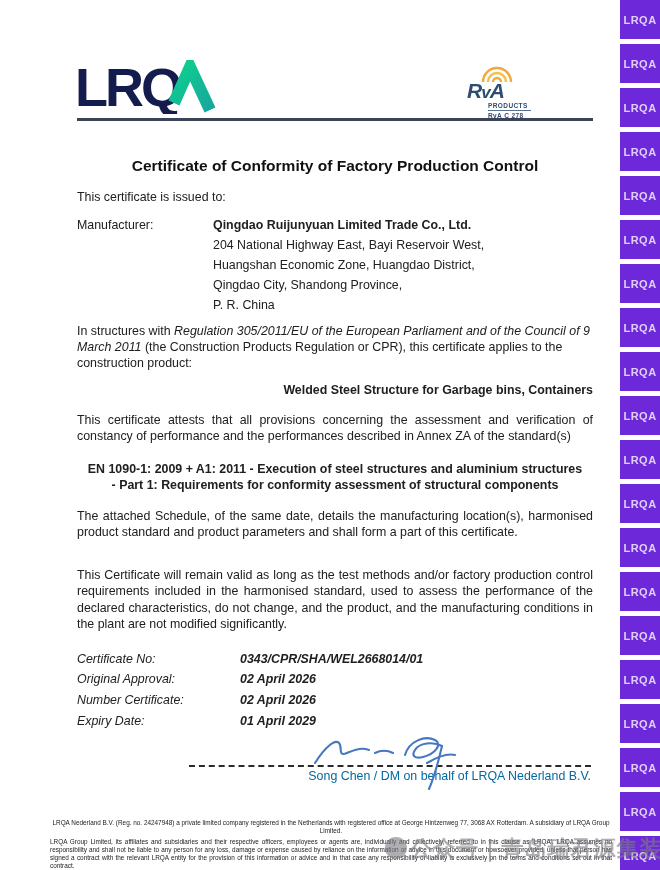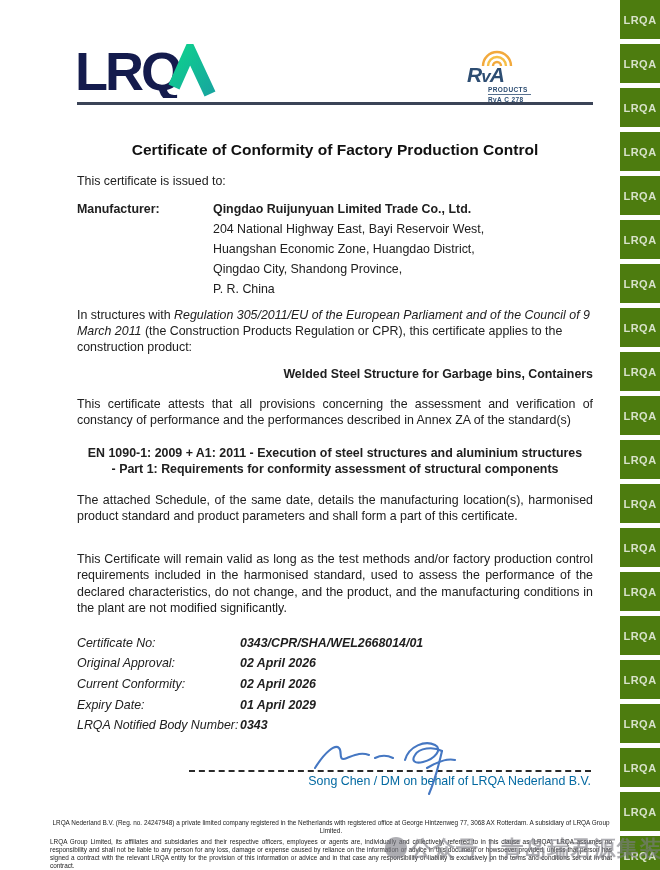--- a/index.html
+++ b/index.html
@@ -1,29 +1,29 @@
 <!DOCTYPE html>
 <html><head>
 <meta charset="utf-8">
 <style>
   html,body{margin:0;padding:0;background:#fff;}
   .page{position:relative;width:660px;height:870px;background:#ffffff;overflow:hidden;
         font-family:"Liberation Sans",sans-serif;color:#202020;}
   
   .rail{position:absolute;top:0;right:0;width:40px;display:flex;flex-direction:column;gap:5px;z-index:1;}
-  .rail .tile{height:39px;background:#4d7c0f;color:rgba(255,255,255,.78);font-weight:bold;
+  .rail .tile{height:39px;background:#6d28d9;color:rgba(255,255,255,.78);font-weight:bold;
         font-size:11px;letter-spacing:.5px;display:flex;align-items:center;justify-content:center;}
   
-  .content{position:absolute;left:77px;top:0;width:516px;z-index:2;}
+  .content{position:absolute;left:77px;top:16px;width:516px;z-index:2;}
   .header-row{display:flex;justify-content:space-between;align-items:flex-start;padding-top:44px;height:56px;}
   .rule{height:2.5px;background:#3b4457;margin-top:2px;}
   .doc-title{margin-top:36px;text-align:center;font-size:15.5px;font-weight:bold;color:#111;}
   .intro{margin-top:15px;font-size:12.4px;}
   .mfr{display:flex;margin-top:11px;font-size:12.4px;line-height:20px;}
-  .mfr .lbl{width:136px;font-weight:bold;flex:none;}
+  .mfr .lbl{width:136px;font-weight:normal;flex:none;}
   .mfr .name{font-weight:bold;}
   .para{font-size:12.4px;line-height:16.5px;margin-top:14px;}
   .just{text-align:justify;}
   .center-bold{font-size:12.4px;font-weight:bold;text-align:center;line-height:16px;}
   .product{margin-top:11px;text-align:right;}
   .standard{margin-top:16px;}
   .details{margin-top:16px;font-size:12.4px;}
   .drow{display:flex;line-height:20.7px;font-style:italic;}
   .drow .dlbl{width:163px;flex:none;}
   .drow .dval{font-weight:600;}
@@ -131,30 +131,26 @@
     <div class="details">
       <div class="drow">
         <div class="dlbl">Certificate No:</div>
         <div class="dval">0343/CPR/SHA/WEL2668014/01</div>
       </div>
       <div class="drow">
         <div class="dlbl">Original Approval:</div>
         <div class="dval">02 April 2026</div>
       </div>
       <div class="drow">
-        <div class="dlbl">Current Conformity:</div>
+        <div class="dlbl">Number Certificate:</div>
         <div class="dval">02 April 2026</div>
       </div>
       <div class="drow">
         <div class="dlbl">Expiry Date:</div>
         <div class="dval">01 April 2029</div>
-      </div>
-      <div class="drow">
-        <div class="dlbl">LRQA Notified Body Number:</div>
-        <div class="dval">0343</div>
       </div>
     </div>
 
     <div class="sig">
       <svg class="sig-svg" width="170" height="68" viewBox="0 0 170 68">
         <g stroke="#4577c2" stroke-width="2.1" fill="none" stroke-linecap="round">
           <path d="M6,40 C16,24 26,16 30,20 C34,24 28,34 38,30 C46,27 52,24 60,27"></path>
           <path d="M66,30 C74,26 80,28 84,30"></path>
           <path d="M96,32 C100,18 116,12 126,17 C134,21 126,31 114,34 C106,36 102,33 106,27 C110,20 124,18 133,23"></path>
           <path d="M133,23 C130,36 126,52 120,66"></path>

